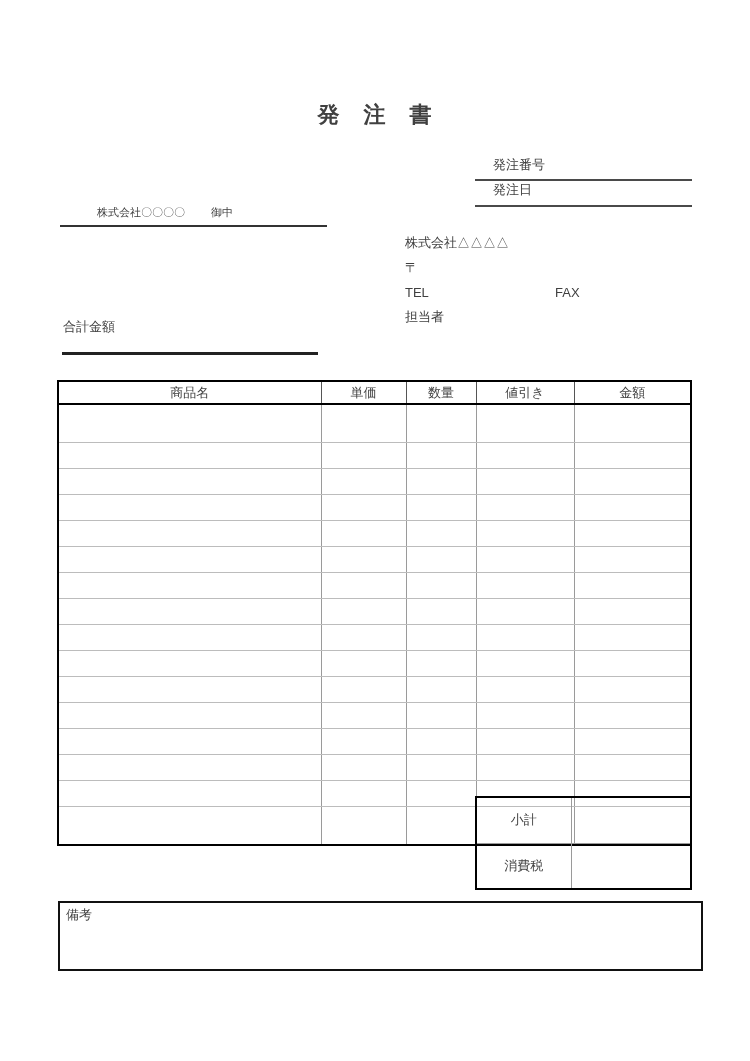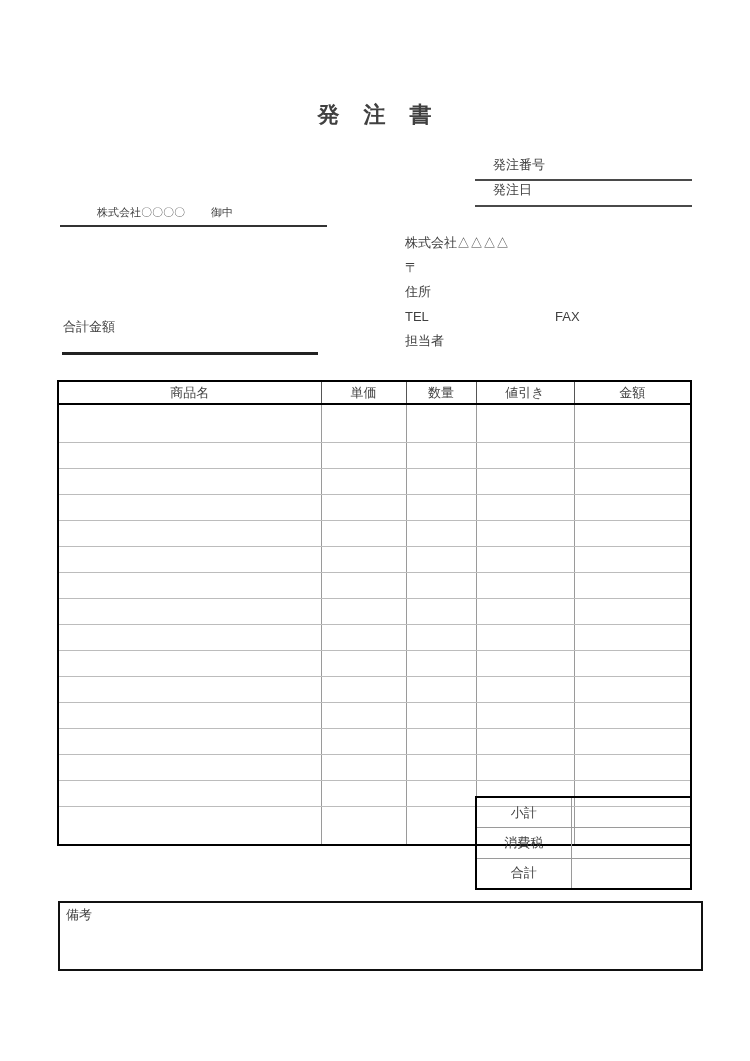--- a/index.html
+++ b/index.html
@@ -96,24 +96,20 @@
   <div class="recipient">
     <span>株式会社〇〇〇〇</span><span class="honorific">御中</span>
   </div>
 
   <div class="sender">
     <div class="sender-line">
       <span>株式会社△△△△</span>
     </div>
     <div class="sender-line">
       <span>〒</span>
-      <span class="blank"></span>
-    </div>
-    <div class="sender-line">
-      <span>住所</span>
       <span class="blank"></span>
     </div>
     <div class="sender-line">
       <span>TEL</span>
       <span class="fax-pair">
         <span>FAX</span>
         <span class="fax-blank"></span>
       </span>
       <span class="blank"></span>
     </div>
@@ -268,24 +264,20 @@
       </colgroup>
     <tbody>
       <tr>
         <td class="sum-label">小計</td>
         <td></td>
       </tr>
       <tr>
         <td class="sum-label">消費税</td>
         <td></td>
       </tr>
-      <tr>
-        <td class="sum-label">合計</td>
-        <td></td>
-      </tr>
     </tbody>
   </table>
 
   <div class="remarks">
     <span>備考</span>
     <span></span>
   </div>
 
 </div>
 

